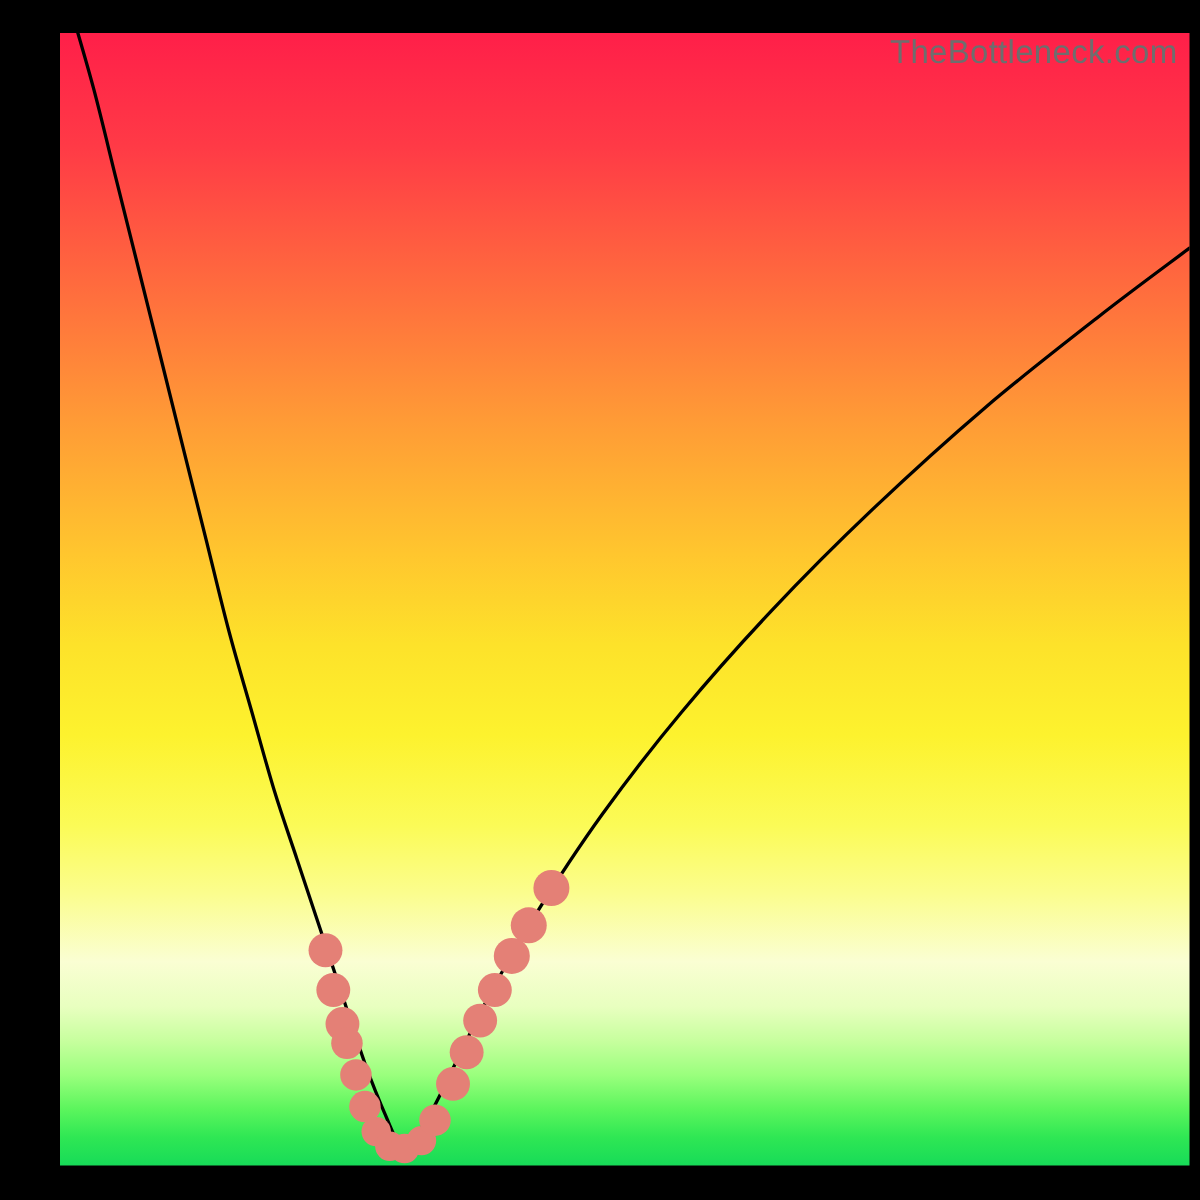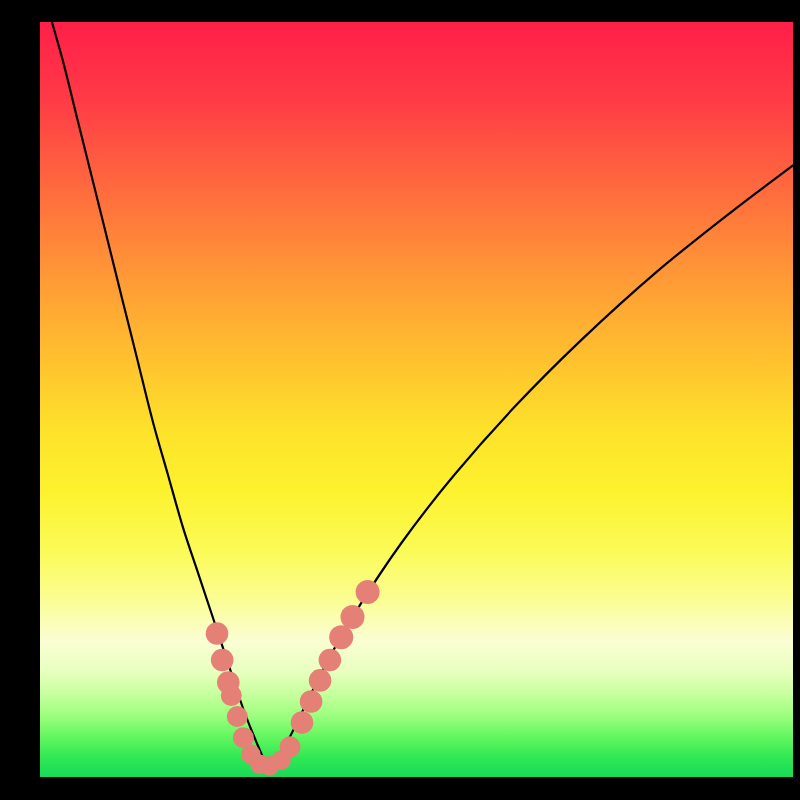--- a/index.html
+++ b/index.html
@@ -58,20 +58,21 @@
     width: 753px;
     height: 755px;
     z-index: 5;
   }
 </style>
 </head>
 <body>
 
 <div class="canvas">
   <div class="plot-area">
+    <div class="watermark">TheBottleneck.com</div>
     <svg class="curve" viewBox="0 0 753 755" preserveAspectRatio="none">
       <path id="main-curve" fill="none" stroke="#000" stroke-width="2.2" stroke-linecap="round" d="M 7.5 -15.1 C 10.0 -6.3, 17.6 18.9, 22.6 37.8 C 27.6 56.6, 32.6 78.0, 37.6 98.1 C 42.7 118.3, 47.7 138.4, 52.7 158.5 C 57.7 178.7, 62.8 198.8, 67.8 219.0 C 72.8 239.1, 77.8 259.2, 82.8 279.4 C 87.8 299.5, 92.9 319.6, 97.9 339.7 C 102.9 359.9, 107.9 381.3, 113.0 400.2 C 118.0 419.0, 123.0 435.4, 128.0 453.0 C 133.0 470.6, 138.1 489.5, 143.1 505.9 C 148.1 522.2, 153.1 536.0, 158.1 551.1 C 163.2 566.3, 168.2 581.4, 173.2 596.5 C 178.2 611.6, 183.2 626.6, 188.3 641.8 C 193.3 656.9, 198.3 673.2, 203.3 687.0 C 208.3 700.9, 214.6 716.0, 218.4 724.8 C 222.1 733.6, 223.4 737.4, 225.9 739.9 C 228.4 742.4, 229.7 743.7, 233.4 739.9 C 237.2 736.1, 243.5 726.1, 248.5 717.3 C 253.5 708.4, 257.3 699.6, 263.6 687.0 C 269.8 674.5, 277.4 658.1, 286.1 641.8 C 294.9 625.4, 303.7 609.0, 316.3 588.9 C 328.8 568.8, 345.1 543.6, 361.4 521.0 C 377.8 498.3, 395.3 475.6, 414.2 453.0 C 433.0 430.4, 453.1 407.7, 474.4 385.1 C 495.7 362.4, 518.3 339.8, 542.2 317.1 C 566.0 294.5, 592.4 270.5, 617.5 249.1 C 642.6 227.8, 670.2 206.4, 692.8 188.8 C 715.4 171.1, 743.0 151.0, 753.0 143.4"></path>
       <g id="marker-group">
           <circle cx="177.0" cy="611.5" r="11.3" fill="#e48076"></circle>
           <circle cx="182.2" cy="638.0" r="11.3" fill="#e48076"></circle>
           <circle cx="188.3" cy="660.6" r="11.3" fill="#e48076"></circle>
           <circle cx="191.3" cy="673.5" r="10.5" fill="#e48076"></circle>
           <circle cx="197.3" cy="694.6" r="10.5" fill="#e48076"></circle>
           <circle cx="203.3" cy="715.7" r="10.5" fill="#e48076"></circle>
           <circle cx="210.8" cy="732.4" r="9.8" fill="#e48076"></circle>

